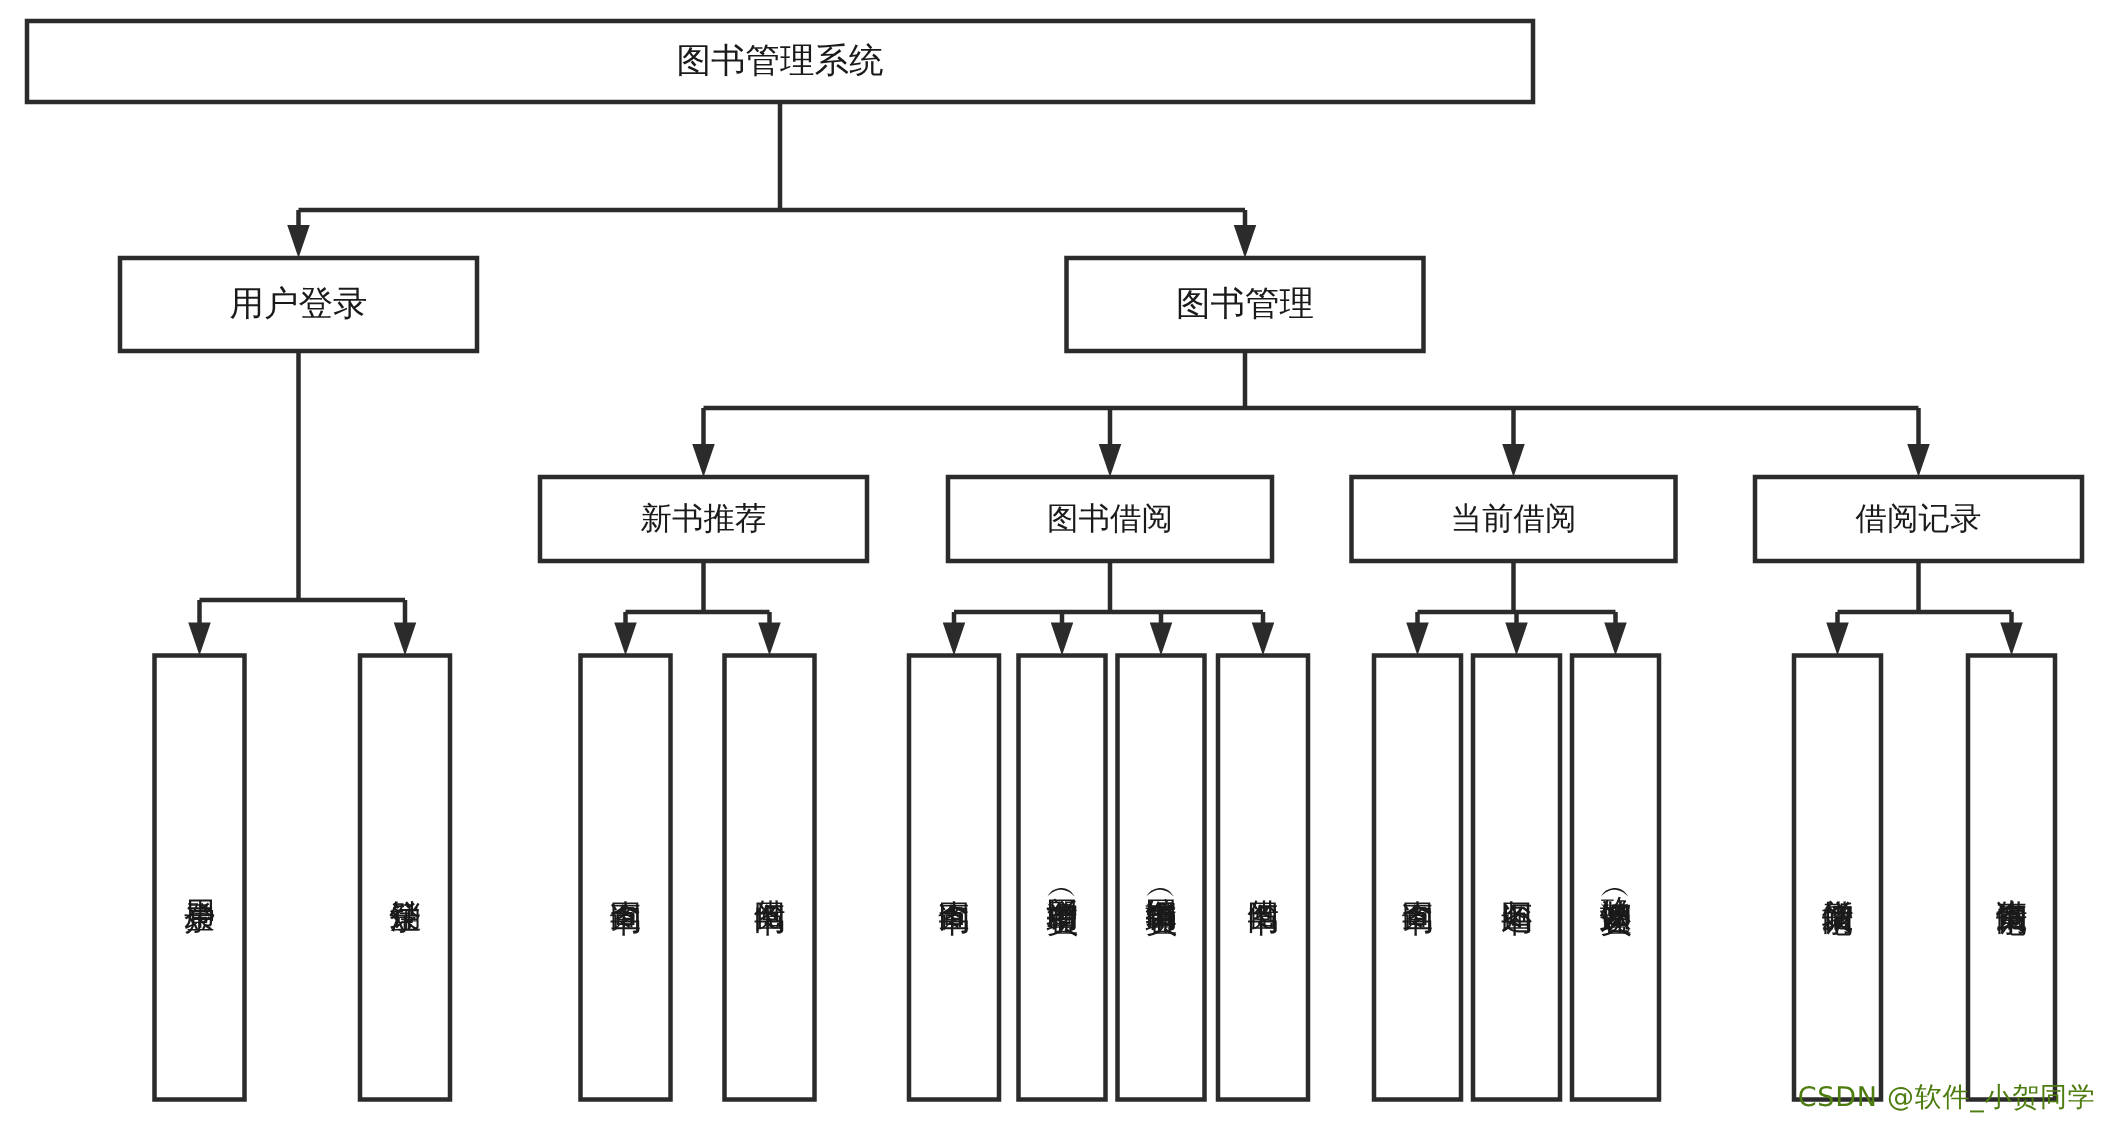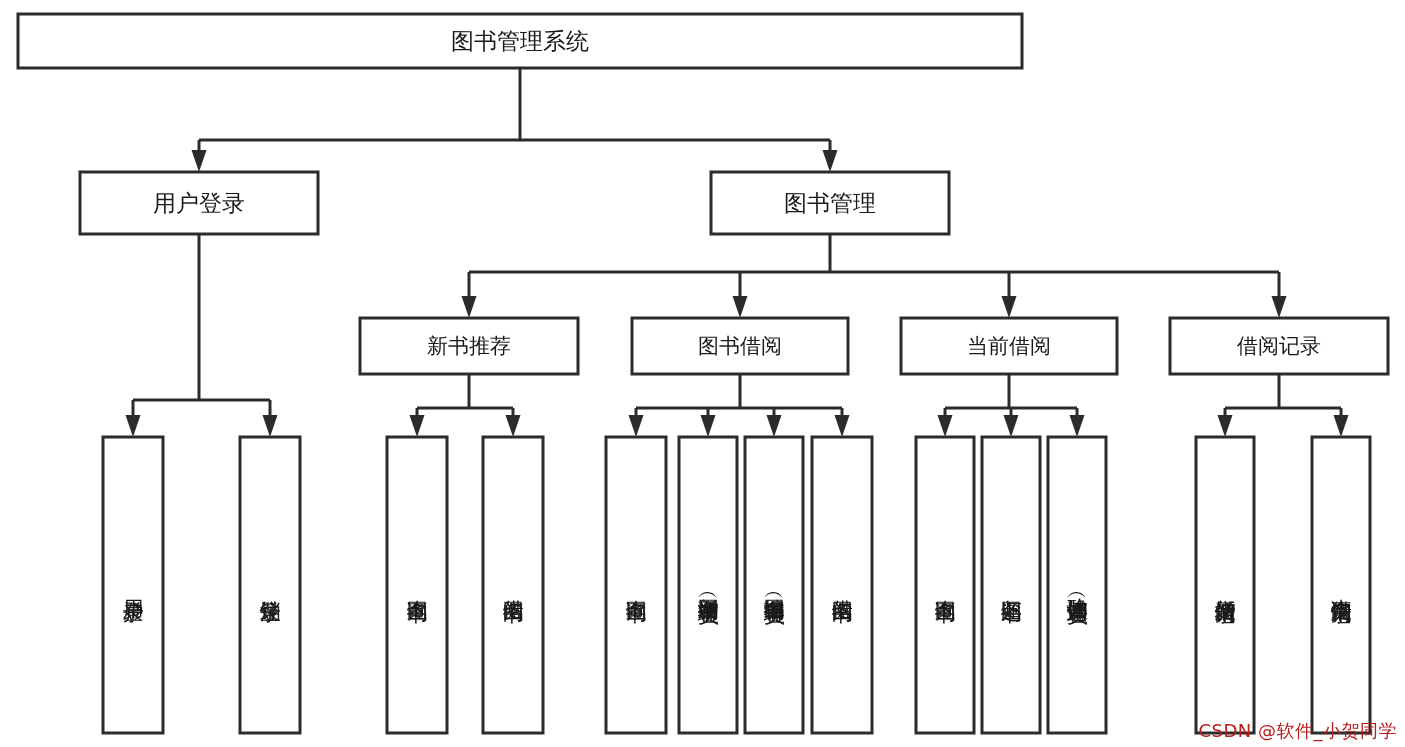--- a/index.html
+++ b/index.html
@@ -69,21 +69,21 @@
     letter-spacing: 1px;
     white-space: nowrap;
     text-align: center;
   }
   .watermark {
     position: absolute;
     right: 8px;
     bottom: 4px;
     font-family: "DejaVu Sans", "Liberation Sans", sans-serif;
     font-size: 18px;
-    color: #b91c1c;
+    color: #4d7c0f;
     letter-spacing: 0.5px;
     user-select: none;
   }
 </style>
 </head>
 <body>
 
 <div id="diagram-root">
 
   <svg id="flow" viewBox="0 0 1405 747">

